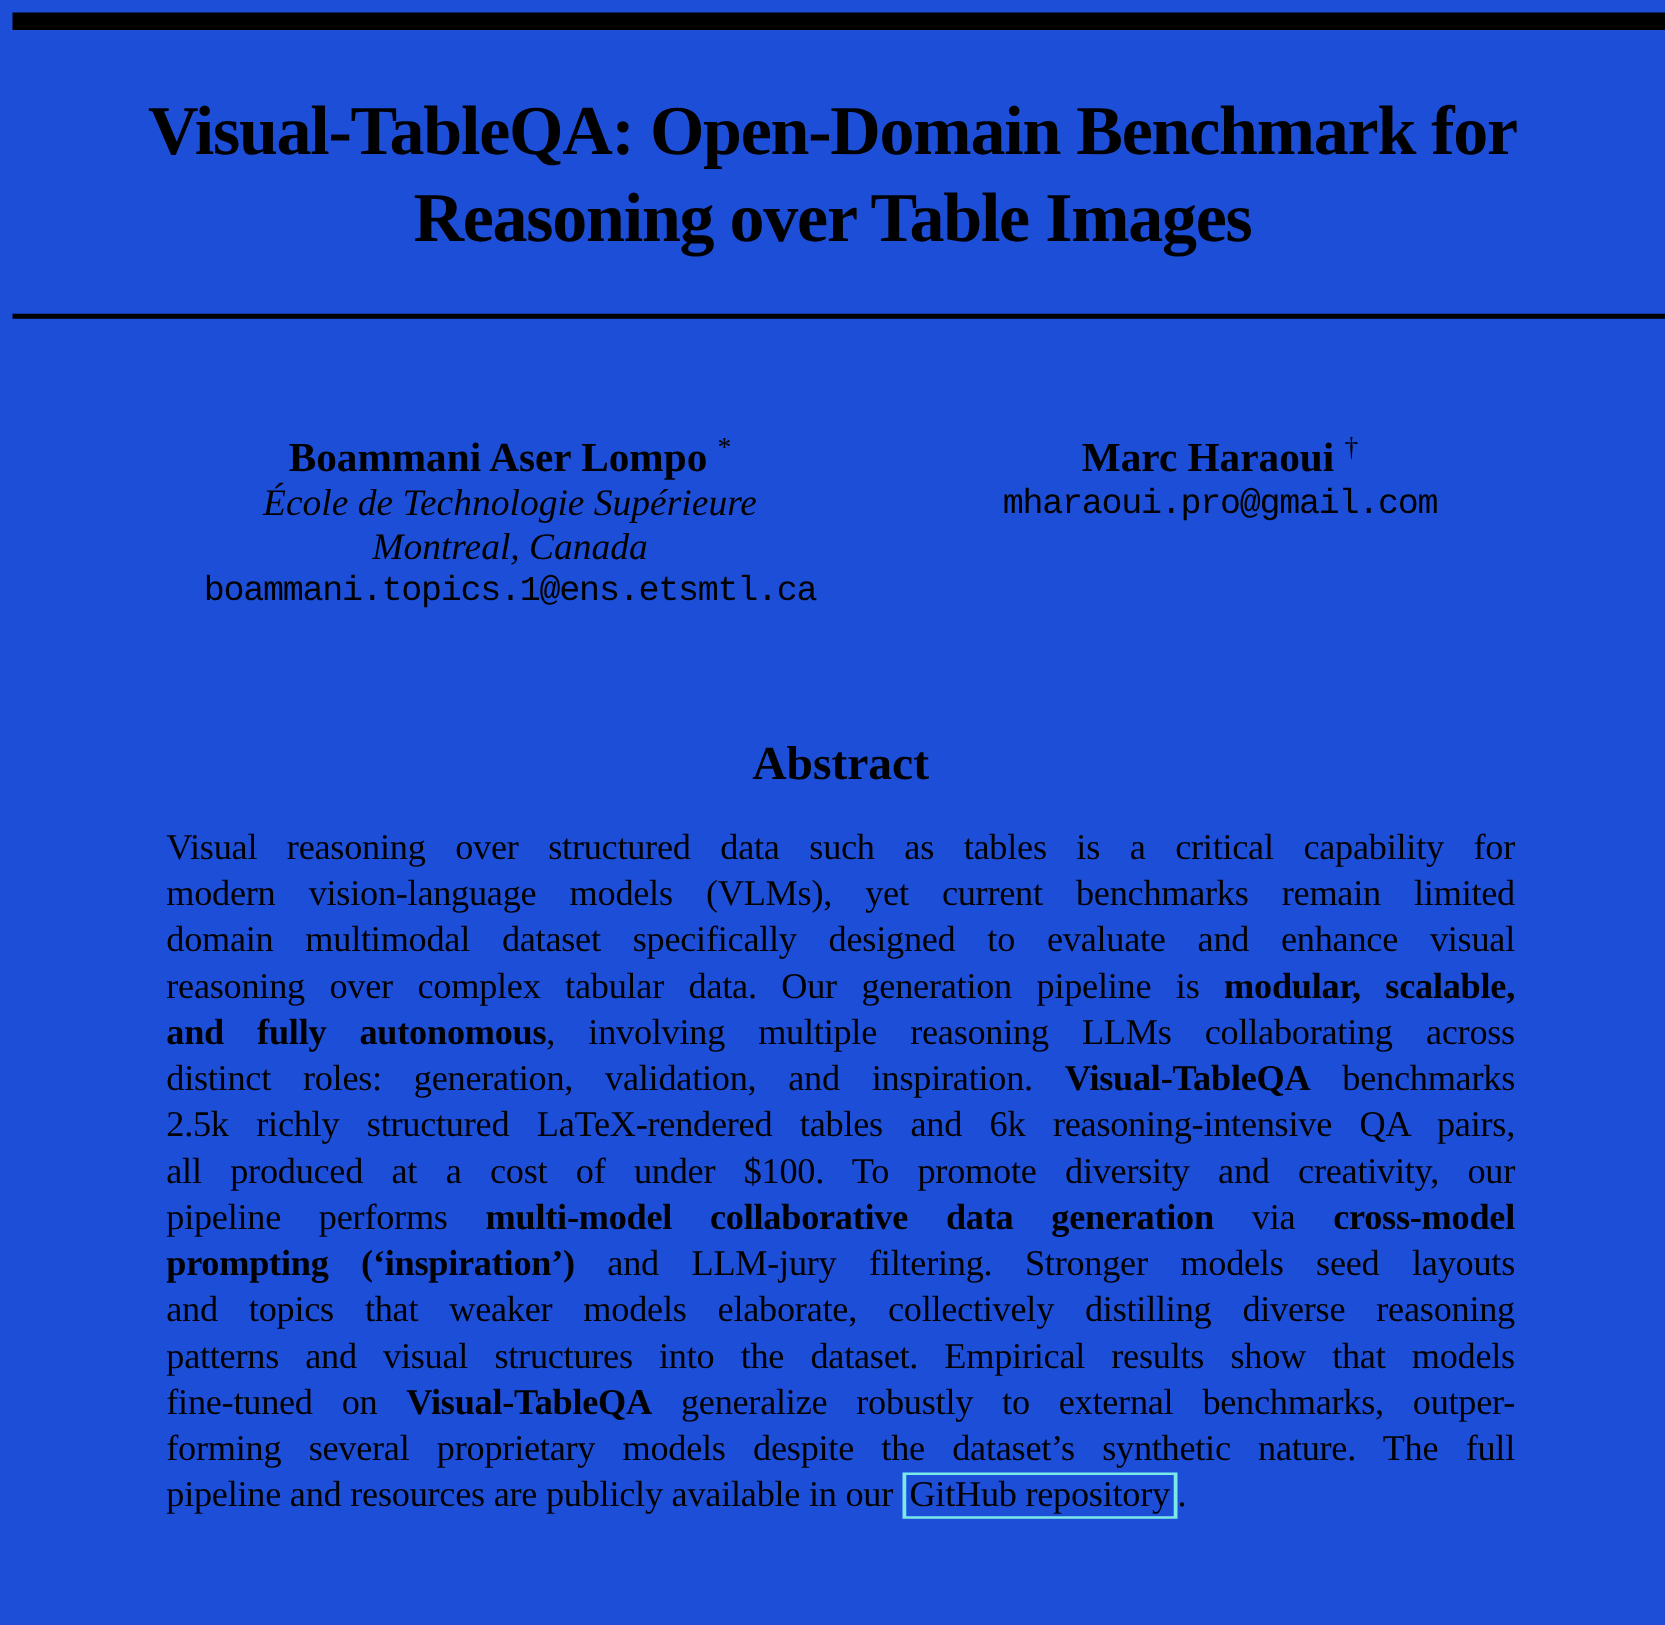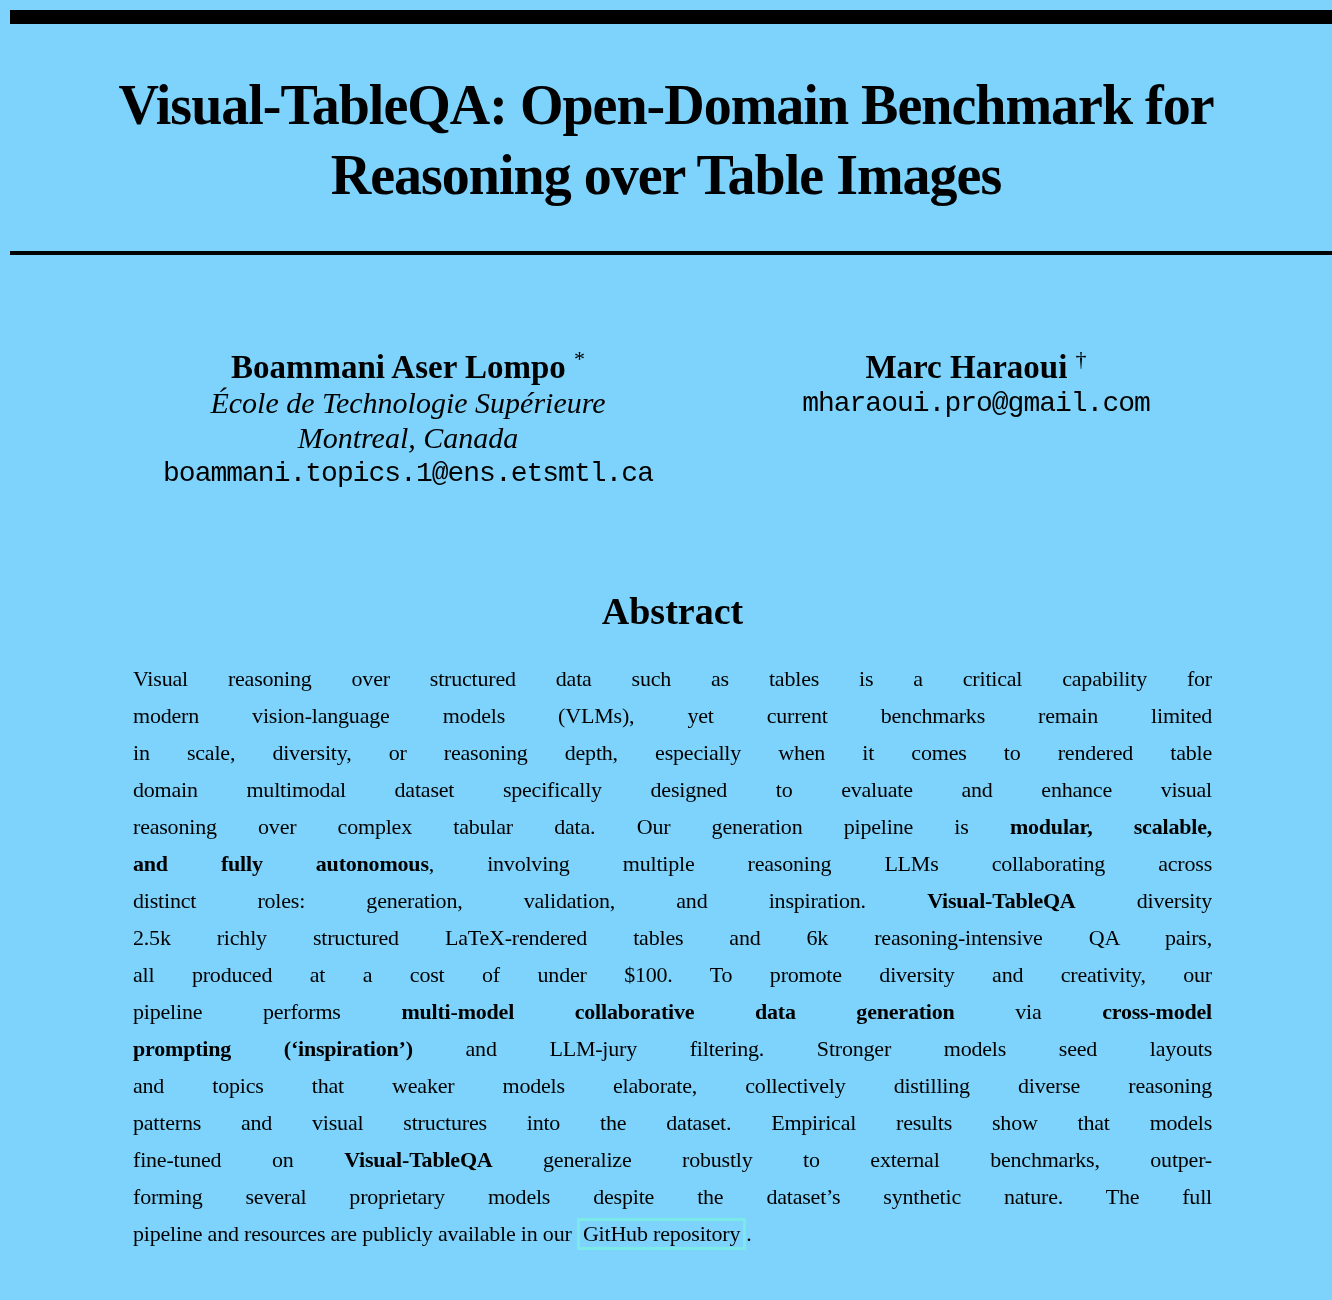--- a/index.html
+++ b/index.html
@@ -1,20 +1,20 @@
 <!DOCTYPE html>
 <html><head>
 <meta charset="utf-8">
 <style>
   html, body { margin: 0; padding: 0; background: #ffffff; }
   #page {
     position: relative;
     width: 1332px;
     height: 1300px;
-    background: #7dd3fc;
+    background: #1d4ed8;
     color: #000000;
     font-family: "Liberation Serif", serif;
     overflow: hidden;
   }
   .topbar {
     position: absolute;
     top: 10px; left: 10px; right: 0;
     height: 14px;
     background: #000000;
   }
@@ -69,21 +69,21 @@
     position: absolute;
     top: 590px; left: 133px; width: 1079px;
     text-align: center;
     font-weight: 700;
     font-size: 38px;
     line-height: 42px;
   }
   .abstract-body {
     position: absolute;
     top: 660px; left: 133px; width: 1079px;
-    font-size: 22px;
+    font-size: 29px;
     letter-spacing: -0.2px;
   }
   .abs-line {
     height: 37px;
     line-height: 37px;
     overflow: hidden;
     white-space: normal;
   }
   .abs-line.just {
     text-align: justify;
@@ -119,25 +119,24 @@
   <div class="author-block right">
     <div class="author-name"><span>Marc Haraoui</span> <sup>†</sup></div>
     <div class="author-email">mharaoui.pro@gmail.com</div>
   </div>
 
   <div class="abstract-heading">Abstract</div>
 
   <div class="abstract-body">
       <div class="abs-line just"><span>Visual reasoning over structured data such as tables is a critical capability for</span></div>
       <div class="abs-line just"><span>modern vision-language models (VLMs), yet current benchmarks remain limited</span></div>
-      <div class="abs-line just"><span>in scale, diversity, or reasoning depth, especially when it comes to rendered table</span></div>
       <div class="abs-line just"><span>domain multimodal dataset specifically designed to evaluate and enhance visual</span></div>
       <div class="abs-line just"><span>reasoning over complex tabular data. Our generation pipeline is </span><span class="b">modular, scalable,</span></div>
       <div class="abs-line just"><span class="b">and fully autonomous</span><span>, involving multiple reasoning LLMs collaborating across</span></div>
-      <div class="abs-line just"><span>distinct roles: generation, validation, and inspiration. </span><span class="b">Visual-TableQA</span><span> diversity</span></div>
+      <div class="abs-line just"><span>distinct roles: generation, validation, and inspiration. </span><span class="b">Visual-TableQA</span><span> benchmarks</span></div>
       <div class="abs-line just"><span>2.5k richly structured LaTeX-rendered tables and 6k reasoning-intensive QA pairs,</span></div>
       <div class="abs-line just"><span>all produced at a cost of under $100. To promote diversity and creativity, our</span></div>
       <div class="abs-line just"><span>pipeline performs </span><span class="b">multi-model collaborative data generation</span><span> via </span><span class="b">cross-model</span></div>
       <div class="abs-line just"><span class="b">prompting (‘inspiration’)</span><span> and LLM-jury filtering. Stronger models seed layouts</span></div>
       <div class="abs-line just"><span>and topics that weaker models elaborate, collectively distilling diverse reasoning</span></div>
       <div class="abs-line just"><span>patterns and visual structures into the dataset. Empirical results show that models</span></div>
       <div class="abs-line just"><span>fine-tuned on </span><span class="b">Visual-TableQA</span><span> generalize robustly to external benchmarks, outper-</span></div>
       <div class="abs-line just"><span>forming several proprietary models despite the dataset’s synthetic nature. The full</span></div>
       <div class="abs-line"><span>pipeline and resources are publicly available in our </span><span class="link-box">GitHub repository</span><span>.</span></div>
     </div>

